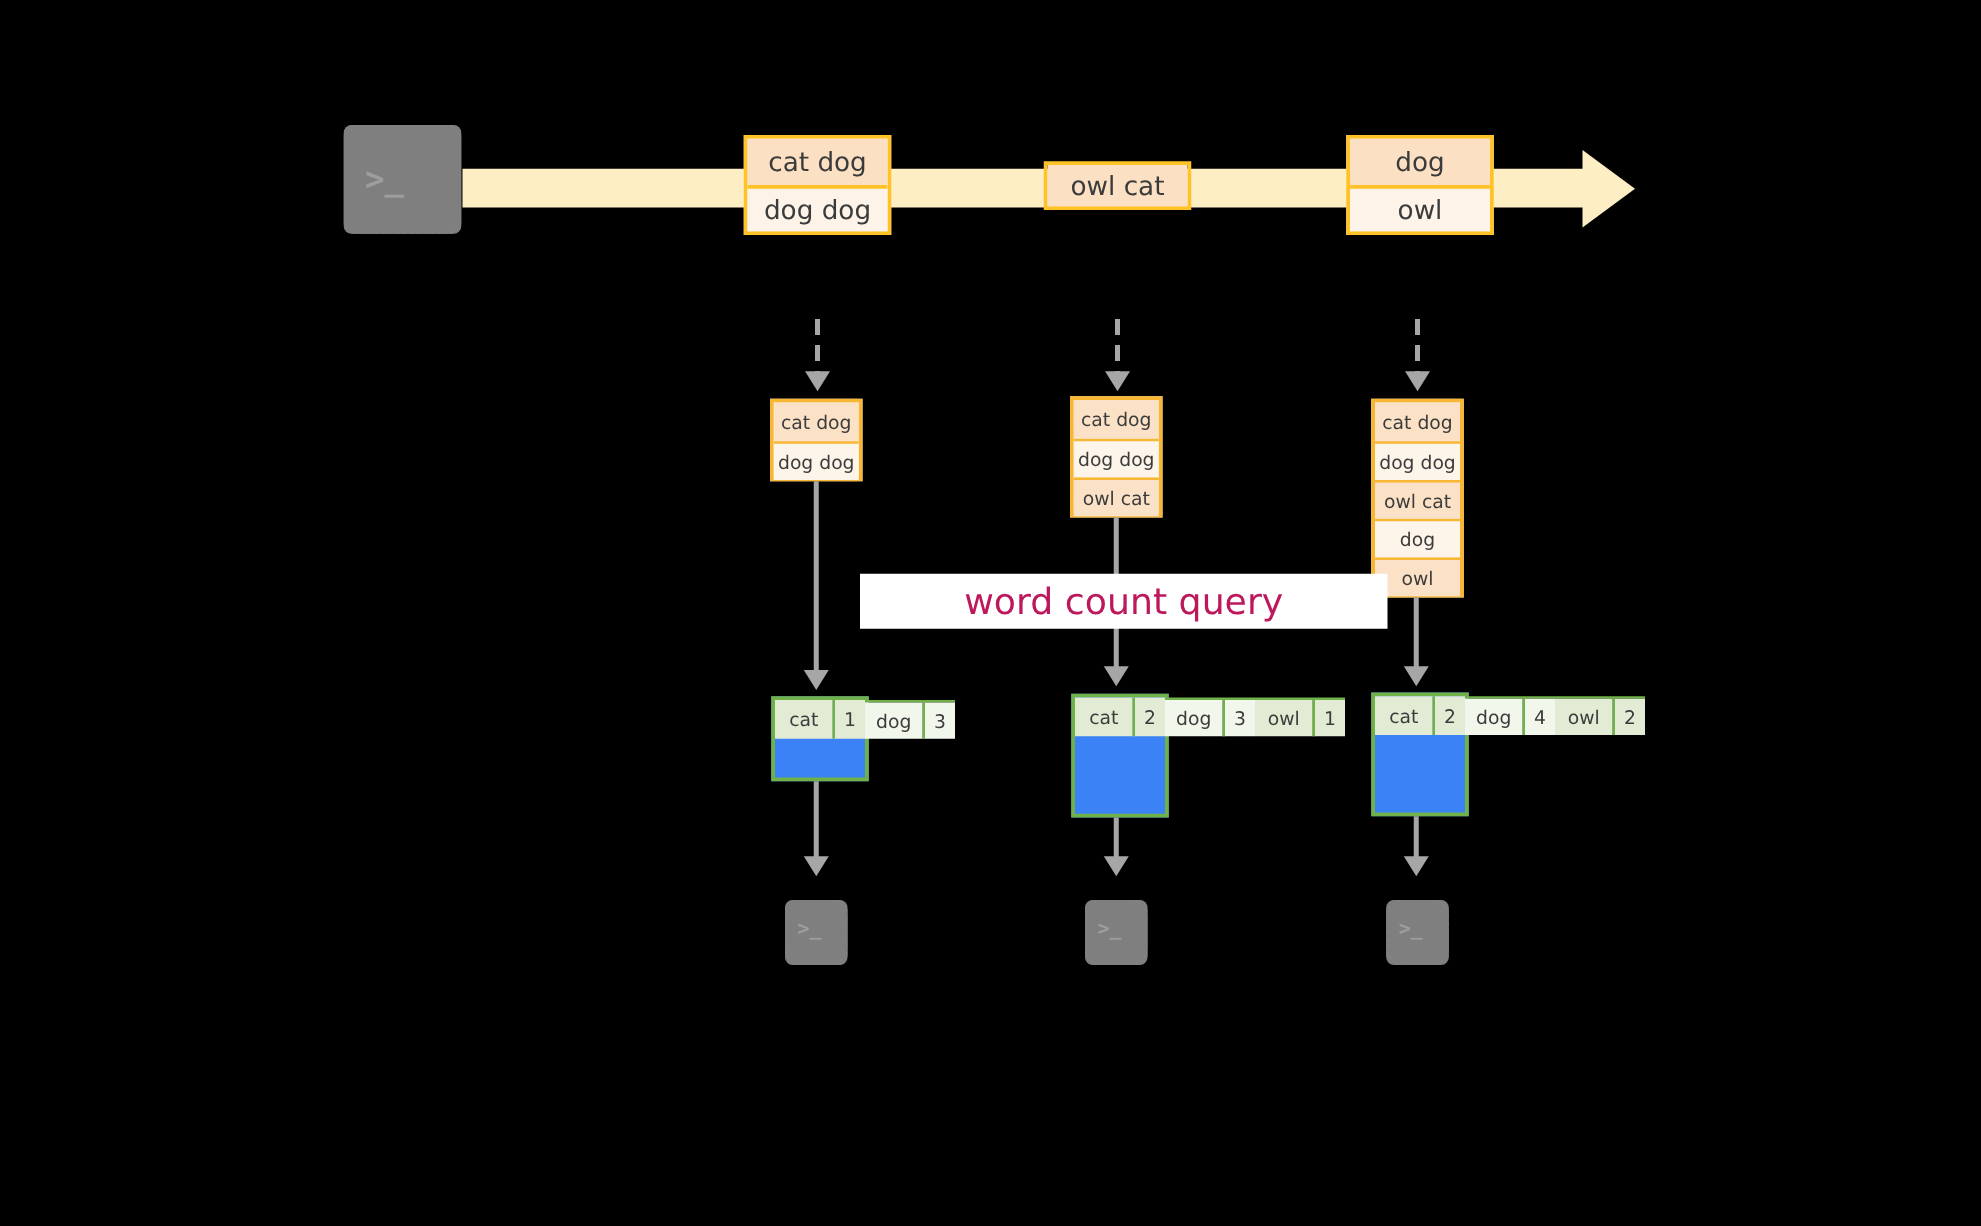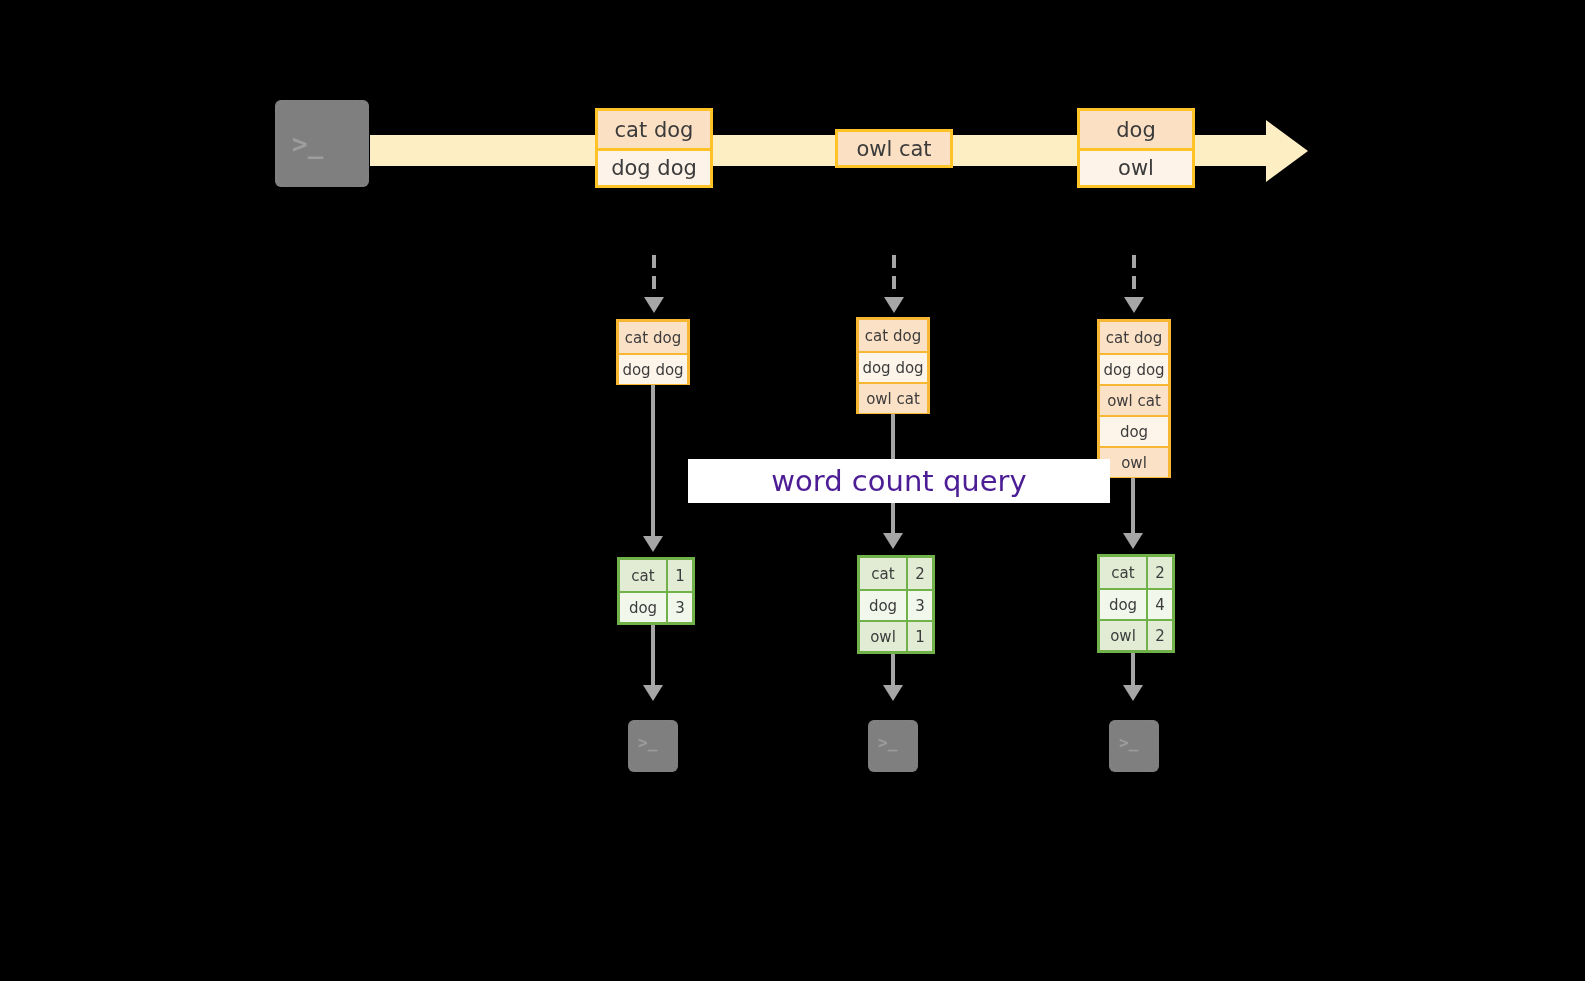--- a/index.html
+++ b/index.html
@@ -93,21 +93,21 @@
   }
   .srow.shade{background:#fbe1c6;}
   .srow.light{background:#fdf4ea;}
   .srow.sep{border-top:2px solid #f7b733;}
 
   
   .gbox{
     position:absolute;box-sizing:border-box;
     border:3px solid #71b14a;
     background:#3b82f6;
-    display:flex;flex-direction:column;
+    display:flex;
   }
   .grow{
     display:flex;height:31px;box-sizing:border-box;
   }
   .grow.sep{border-top:2px solid #71b14a;}
   .gcell{
     box-sizing:border-box;
     display:flex;align-items:center;justify-content:center;
     font-size:15px;color:#3c3c3c;
   }
@@ -130,21 +130,21 @@
     border-left:10px solid transparent;
     border-right:10px solid transparent;
     border-top:16px solid #a6a6a6;
   }
 
   
   .label-band{
     position:absolute;
     background:#ffffff;
     display:flex;align-items:center;justify-content:center;
-    color:#4c1d95;
+    color:#be185d;
   }
 </style>
 </head>
 <body>
 
 <div class="canvas">
 
   <div class="timeline"></div>
   <div class="timeline-head"></div>
 

